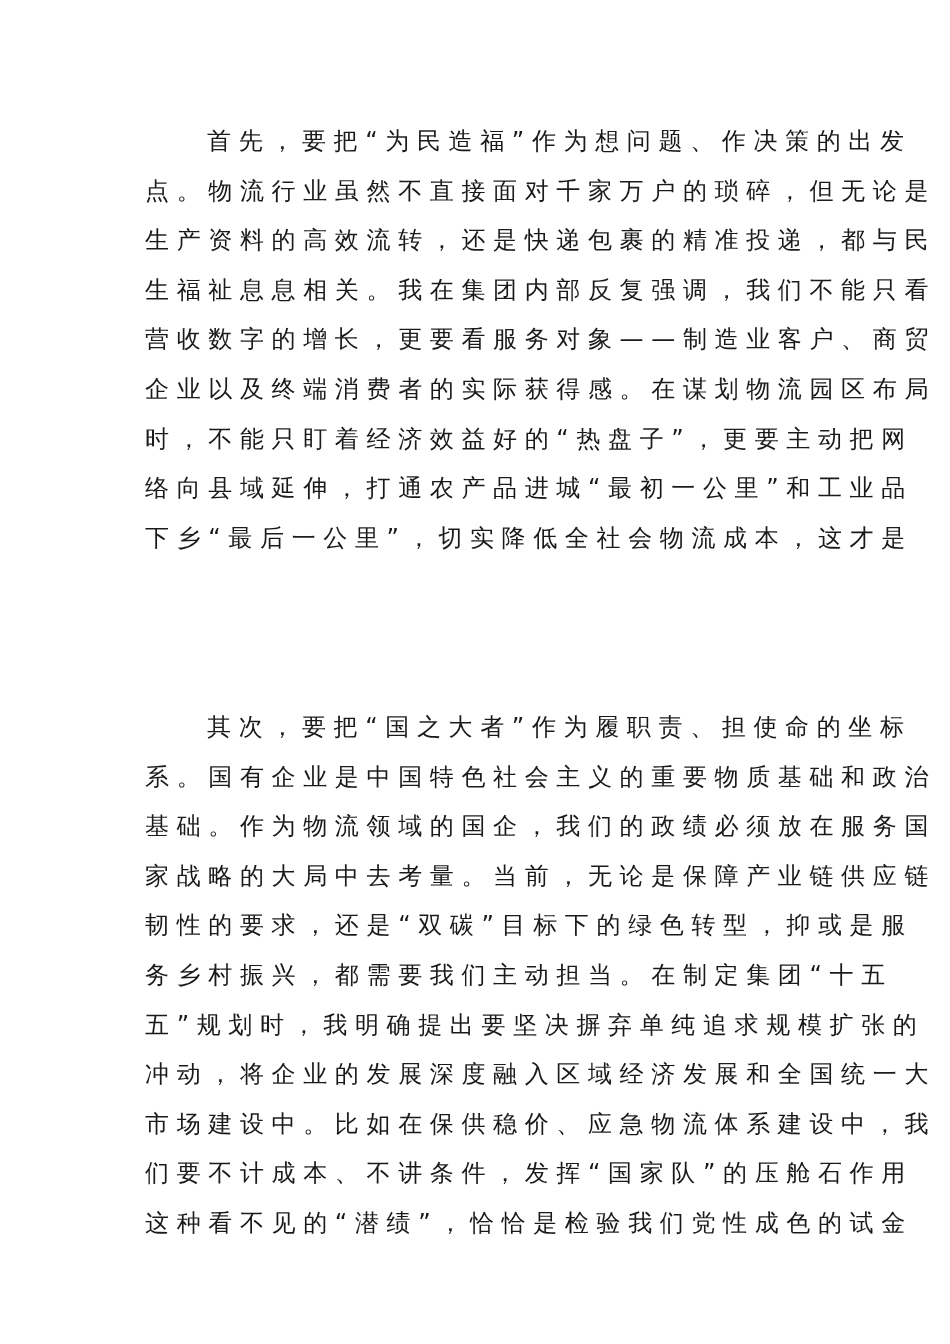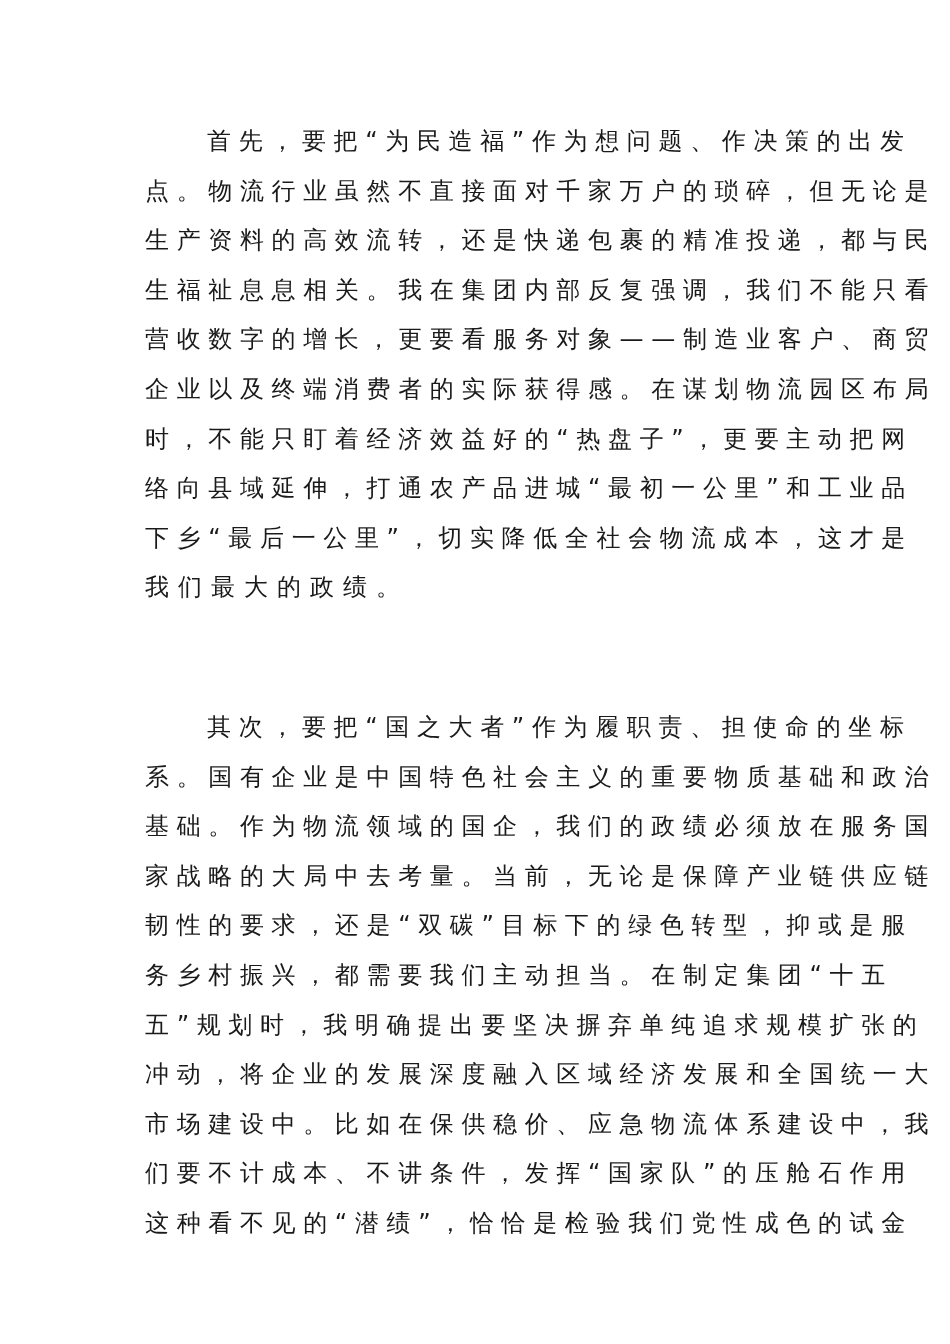--- a/index.html
+++ b/index.html
@@ -32,21 +32,20 @@
   <div class="para" id="p1">
     <span class="line indent"><span>首</span> <span>先</span> <span>，</span> <span>要</span> <span>把</span> <span>“</span> <span>为</span> <span>民</span> <span>造</span> <span>福</span> <span>”</span> <span>作</span> <span>为</span> <span>想</span> <span>问</span> <span>题</span> <span>、</span> <span>作</span> <span>决</span> <span>策</span> <span>的</span> <span>出</span> <span>发</span> </span>
     <span class="line"><span>点</span> <span>。</span> <span>物</span> <span>流</span> <span>行</span> <span>业</span> <span>虽</span> <span>然</span> <span>不</span> <span>直</span> <span>接</span> <span>面</span> <span>对</span> <span>千</span> <span>家</span> <span>万</span> <span>户</span> <span>的</span> <span>琐</span> <span>碎</span> <span>，</span> <span>但</span> <span>无</span> <span>论</span> <span>是</span> </span>
     <span class="line"><span>生</span> <span>产</span> <span>资</span> <span>料</span> <span>的</span> <span>高</span> <span>效</span> <span>流</span> <span>转</span> <span>，</span> <span>还</span> <span>是</span> <span>快</span> <span>递</span> <span>包</span> <span>裹</span> <span>的</span> <span>精</span> <span>准</span> <span>投</span> <span>递</span> <span>，</span> <span>都</span> <span>与</span> <span>民</span> </span>
     <span class="line"><span>生</span> <span>福</span> <span>祉</span> <span>息</span> <span>息</span> <span>相</span> <span>关</span> <span>。</span> <span>我</span> <span>在</span> <span>集</span> <span>团</span> <span>内</span> <span>部</span> <span>反</span> <span>复</span> <span>强</span> <span>调</span> <span>，</span> <span>我</span> <span>们</span> <span>不</span> <span>能</span> <span>只</span> <span>看</span> </span>
     <span class="line"><span>营</span> <span>收</span> <span>数</span> <span>字</span> <span>的</span> <span>增</span> <span>长</span> <span>，</span> <span>更</span> <span>要</span> <span>看</span> <span>服</span> <span>务</span> <span>对</span> <span>象</span> <span>—</span> <span>—</span> <span>制</span> <span>造</span> <span>业</span> <span>客</span> <span>户</span> <span>、</span> <span>商</span> <span>贸</span> </span>
     <span class="line"><span>企</span> <span>业</span> <span>以</span> <span>及</span> <span>终</span> <span>端</span> <span>消</span> <span>费</span> <span>者</span> <span>的</span> <span>实</span> <span>际</span> <span>获</span> <span>得</span> <span>感</span> <span>。</span> <span>在</span> <span>谋</span> <span>划</span> <span>物</span> <span>流</span> <span>园</span> <span>区</span> <span>布</span> <span>局</span> </span>
     <span class="line"><span>时</span> <span>，</span> <span>不</span> <span>能</span> <span>只</span> <span>盯</span> <span>着</span> <span>经</span> <span>济</span> <span>效</span> <span>益</span> <span>好</span> <span>的</span> <span>“</span> <span>热</span> <span>盘</span> <span>子</span> <span>”</span> <span>，</span> <span>更</span> <span>要</span> <span>主</span> <span>动</span> <span>把</span> <span>网</span> </span>
     <span class="line"><span>络</span> <span>向</span> <span>县</span> <span>域</span> <span>延</span> <span>伸</span> <span>，</span> <span>打</span> <span>通</span> <span>农</span> <span>产</span> <span>品</span> <span>进</span> <span>城</span> <span>“</span> <span>最</span> <span>初</span> <span>一</span> <span>公</span> <span>里</span> <span>”</span> <span>和</span> <span>工</span> <span>业</span> <span>品</span> </span>
     <span class="line"><span>下</span> <span>乡</span> <span>“</span> <span>最</span> <span>后</span> <span>一</span> <span>公</span> <span>里</span> <span>”</span> <span>，</span> <span>切</span> <span>实</span> <span>降</span> <span>低</span> <span>全</span> <span>社</span> <span>会</span> <span>物</span> <span>流</span> <span>成</span> <span>本</span> <span>，</span> <span>这</span> <span>才</span> <span>是</span> </span>
-    <span class="line last">我们最大的政绩。</span>
   </div>
 
   <div class="para" id="p2">
     <span class="line indent"><span>其</span> <span>次</span> <span>，</span> <span>要</span> <span>把</span> <span>“</span> <span>国</span> <span>之</span> <span>大</span> <span>者</span> <span>”</span> <span>作</span> <span>为</span> <span>履</span> <span>职</span> <span>责</span> <span>、</span> <span>担</span> <span>使</span> <span>命</span> <span>的</span> <span>坐</span> <span>标</span> </span>
     <span class="line"><span>系</span> <span>。</span> <span>国</span> <span>有</span> <span>企</span> <span>业</span> <span>是</span> <span>中</span> <span>国</span> <span>特</span> <span>色</span> <span>社</span> <span>会</span> <span>主</span> <span>义</span> <span>的</span> <span>重</span> <span>要</span> <span>物</span> <span>质</span> <span>基</span> <span>础</span> <span>和</span> <span>政</span> <span>治</span> </span>
     <span class="line"><span>基</span> <span>础</span> <span>。</span> <span>作</span> <span>为</span> <span>物</span> <span>流</span> <span>领</span> <span>域</span> <span>的</span> <span>国</span> <span>企</span> <span>，</span> <span>我</span> <span>们</span> <span>的</span> <span>政</span> <span>绩</span> <span>必</span> <span>须</span> <span>放</span> <span>在</span> <span>服</span> <span>务</span> <span>国</span> </span>
     <span class="line"><span>家</span> <span>战</span> <span>略</span> <span>的</span> <span>大</span> <span>局</span> <span>中</span> <span>去</span> <span>考</span> <span>量</span> <span>。</span> <span>当</span> <span>前</span> <span>，</span> <span>无</span> <span>论</span> <span>是</span> <span>保</span> <span>障</span> <span>产</span> <span>业</span> <span>链</span> <span>供</span> <span>应</span> <span>链</span> </span>
     <span class="line"><span>韧</span> <span>性</span> <span>的</span> <span>要</span> <span>求</span> <span>，</span> <span>还</span> <span>是</span> <span>“</span> <span>双</span> <span>碳</span> <span>”</span> <span>目</span> <span>标</span> <span>下</span> <span>的</span> <span>绿</span> <span>色</span> <span>转</span> <span>型</span> <span>，</span> <span>抑</span> <span>或</span> <span>是</span> <span>服</span> </span>
     <span class="line"><span>务</span> <span>乡</span> <span>村</span> <span>振</span> <span>兴</span> <span>，</span> <span>都</span> <span>需</span> <span>要</span> <span>我</span> <span>们</span> <span>主</span> <span>动</span> <span>担</span> <span>当</span> <span>。</span> <span>在</span> <span>制</span> <span>定</span> <span>集</span> <span>团</span> <span>“</span> <span>十</span> <span>五</span> </span>
     <span class="line"><span>五</span> <span>”</span> <span>规</span> <span>划</span> <span>时</span> <span>，</span> <span>我</span> <span>明</span> <span>确</span> <span>提</span> <span>出</span> <span>要</span> <span>坚</span> <span>决</span> <span>摒</span> <span>弃</span> <span>单</span> <span>纯</span> <span>追</span> <span>求</span> <span>规</span> <span>模</span> <span>扩</span> <span>张</span> <span>的</span> </span>

